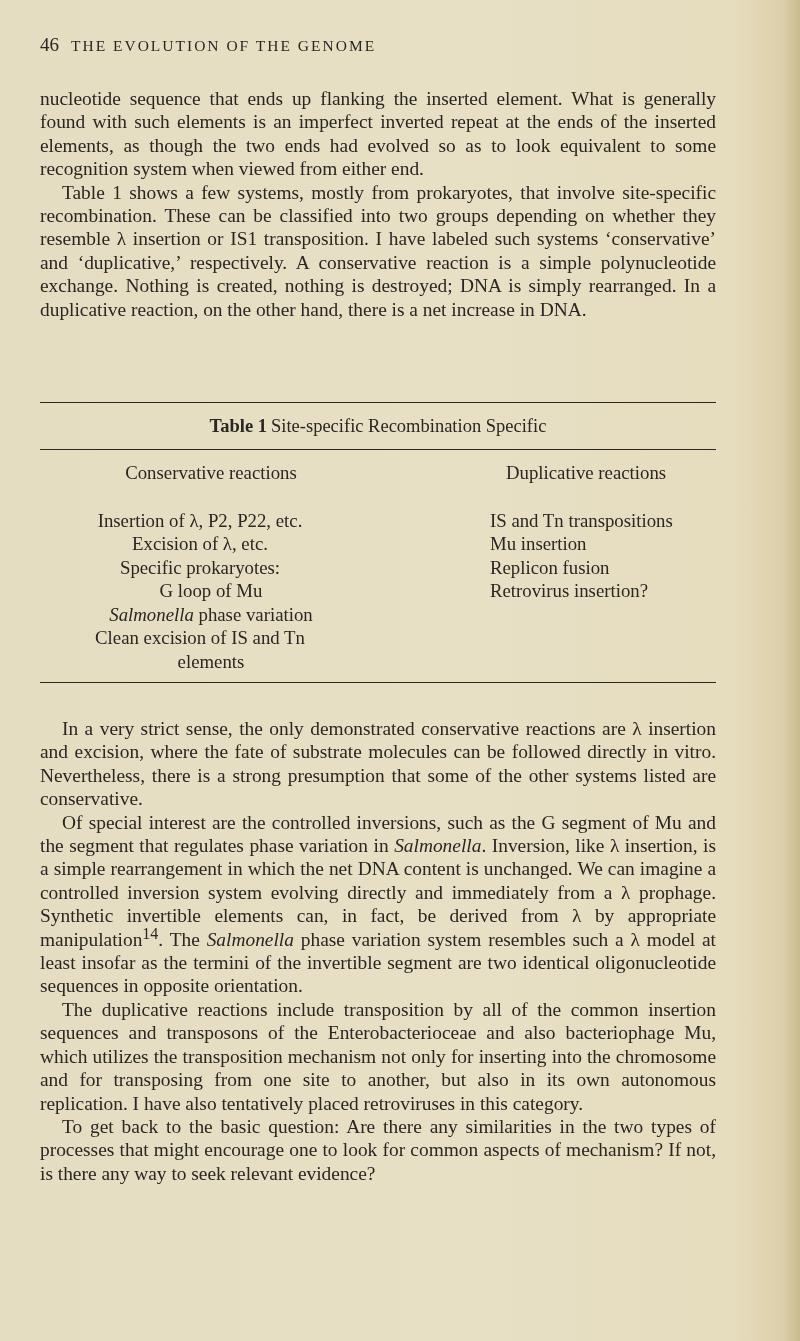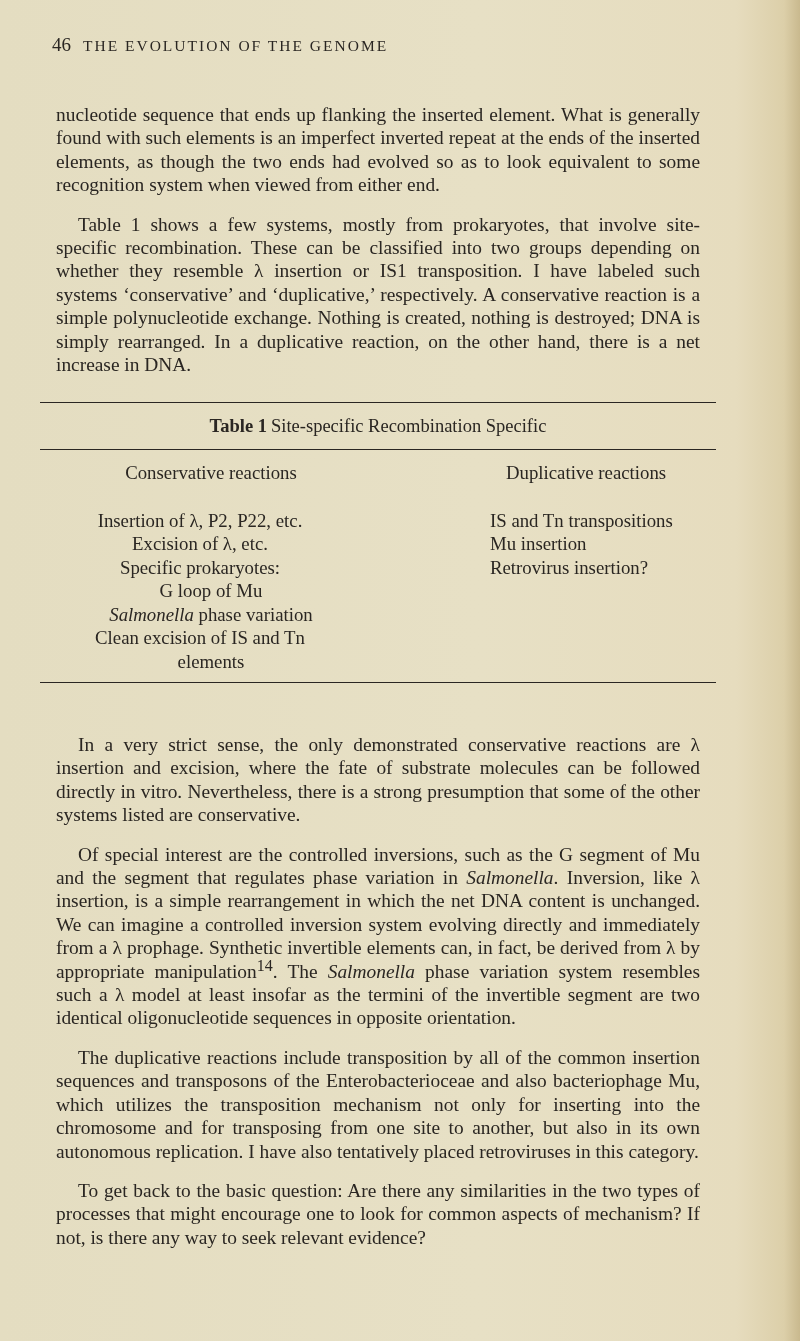--- a/index.html
+++ b/index.html
@@ -18,42 +18,42 @@
     }
     .page {
       position: absolute;
       left: 40px;
       top: 0;
       width: 676px;
     }
     .running-head {
       position: absolute;
       top: 34px;
-      left: 12px;
+      left: 0;
       font-size: 17px;
       letter-spacing: 1.4px;
       white-space: nowrap;
       text-align: center;
     }
     .running-head .page-num {
       margin-right: 12px;
       letter-spacing: 0;
       font-size: 19px;
     }
     .running-head .book-title {
       font-size: 15.5px;
       letter-spacing: 2px;
     }
     .body-text {
       font-size: 19.4px;
       line-height: 23.4px;
       text-align: justify;
     }
     .body-text p {
-      margin: 16px;
+      margin: 0;
     }
     .body-text p.indent {
       text-indent: 22px;
     }
     .block1 {
       position: absolute;
       top: 87px;
       left: 0;
       width: 676px;
     }
@@ -148,20 +148,21 @@
         <div class="row">Specific prokaryotes:</div>
         <div class="row sub">G loop of Mu</div>
         <div class="row sub"><i>Salmonella</i><span> phase variation</span></div>
         <div class="row">Clean excision of IS and Tn</div>
         <div class="row sub">elements</div>
       </div>
       <div class="col-right">
         <div class="col-head">Duplicative reactions</div>
         <div class="row">IS and Tn transpositions</div>
         <div class="row">Mu insertion</div>
+        <div class="row">Replicon fusion</div>
         <div class="row">Retrovirus insertion?</div>
       </div>
     </div>
     <div class="rule"></div>
   </div>
 
   <div class="body-text block2">
     <p class="indent">In a very strict sense, the only demonstrated conservative reactions are λ insertion and excision, where the fate of substrate molecules can be followed directly in vitro. Nevertheless, there is a strong presumption that some of the other systems listed are conservative.</p>
     <p class="indent"><span>Of special interest are the controlled inversions, such as the G segment of Mu and the segment that regulates phase variation in </span><i>Salmonella</i><span>. Inversion, like λ insertion, is a simple rearrangement in which the net DNA content is unchanged. We can imagine a controlled inversion system evolving directly and immediately from a λ prophage. Synthetic invertible elements can, in fact, be derived from λ by appropriate manipulation</span><sup>14</sup><span>. The </span><i>Salmonella</i><span> phase variation system resembles such a λ model at least insofar as the termini of the invertible segment are two identical oligonucleotide sequences in opposite orientation.</span></p>
     <p class="indent">The duplicative reactions include transposition by all of the common insertion sequences and transposons of the Enterobacterioceae and also bacteriophage Mu, which utilizes the transposition mechanism not only for inserting into the chromosome and for transposing from one site to another, but also in its own autonomous replication. I have also tentatively placed retroviruses in this category.</p>

